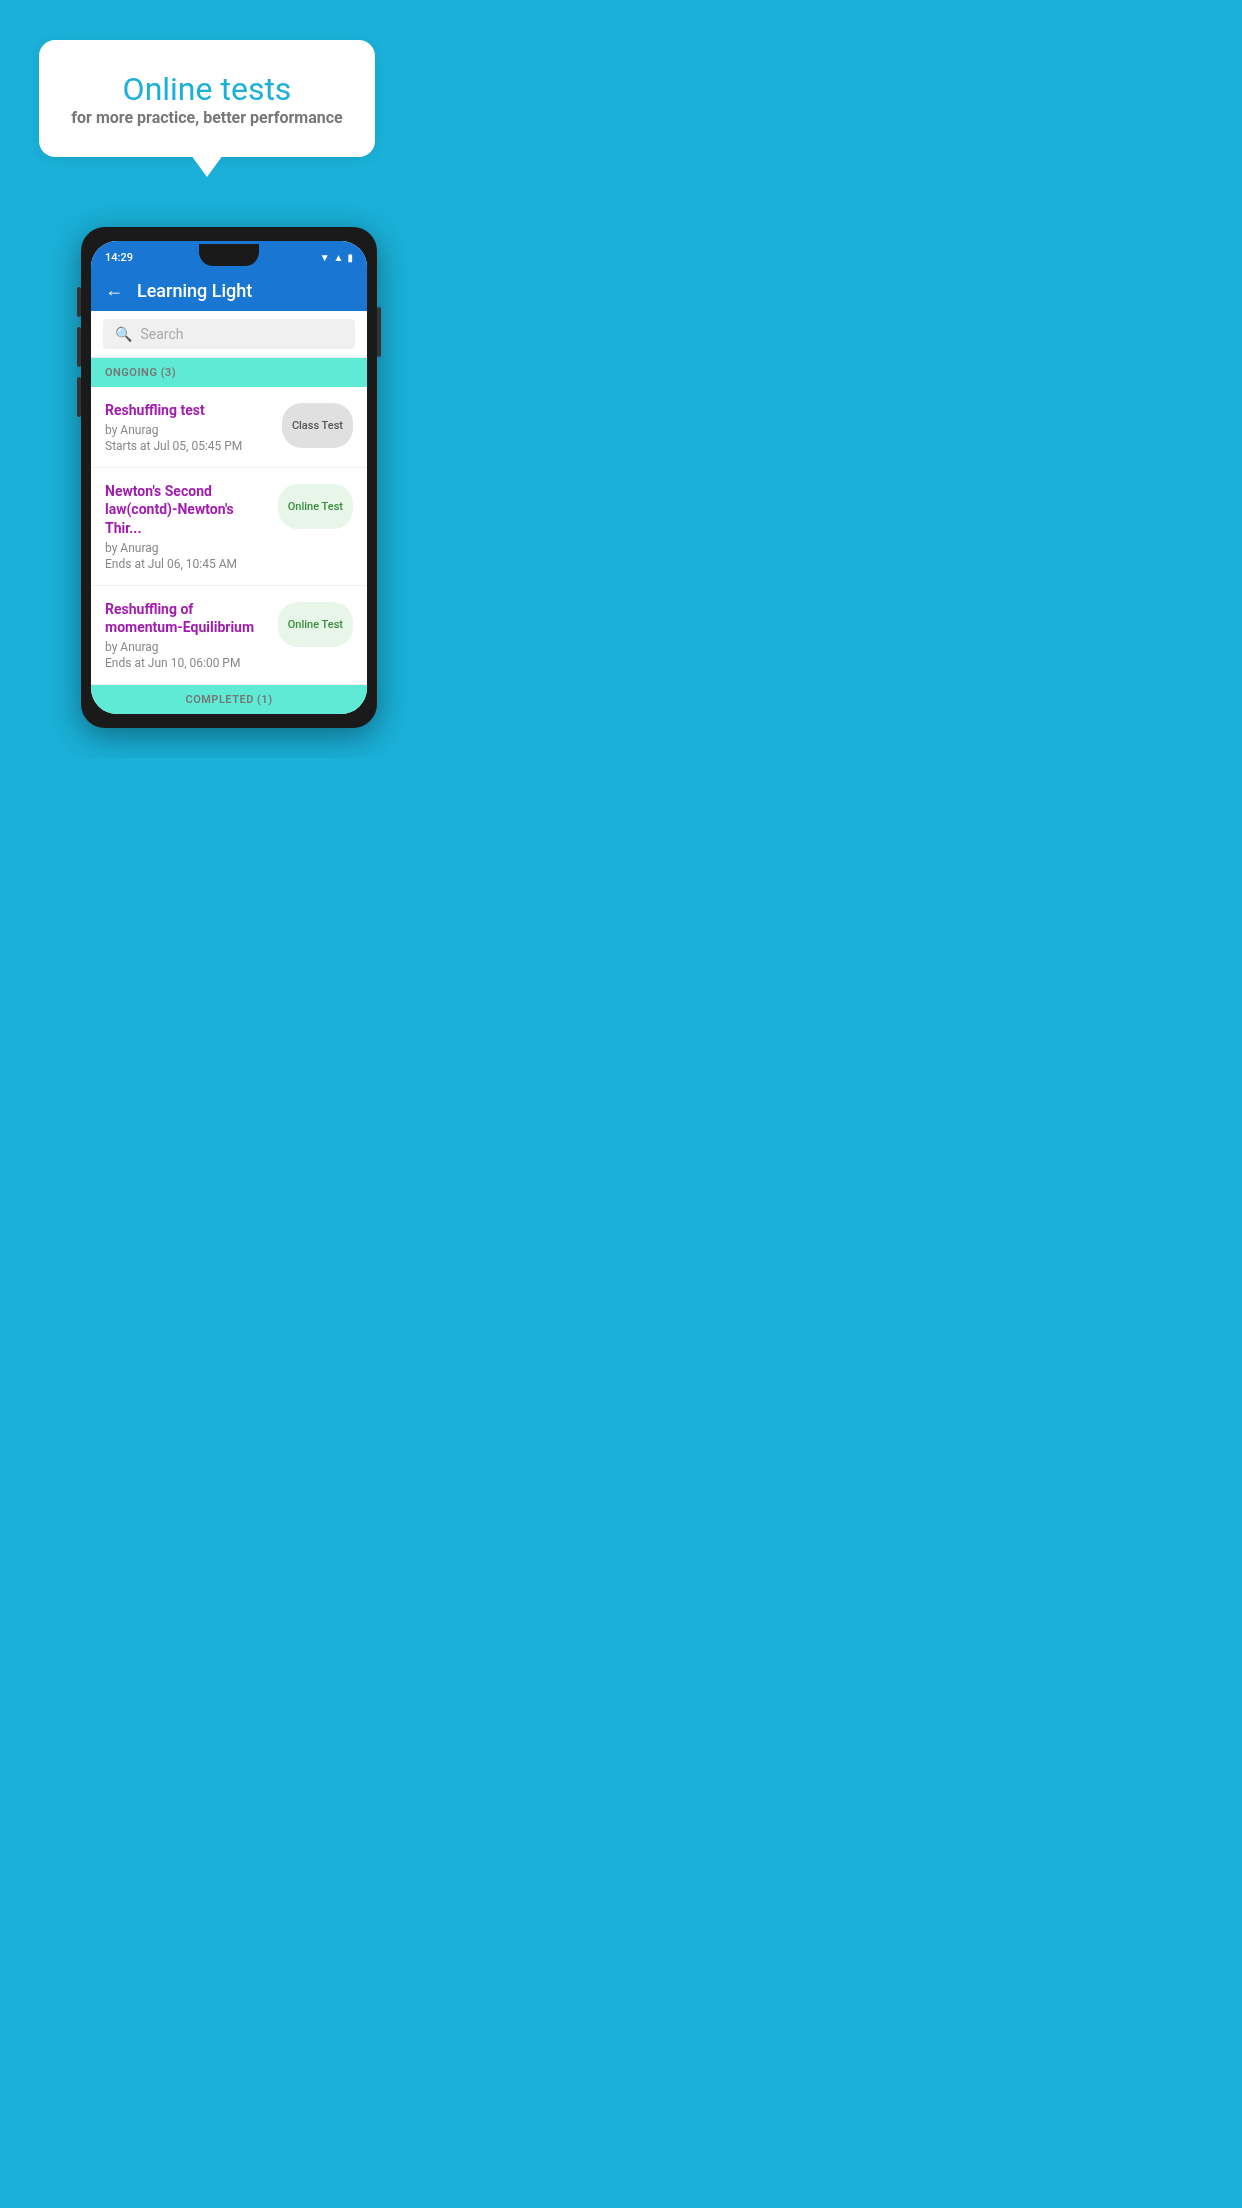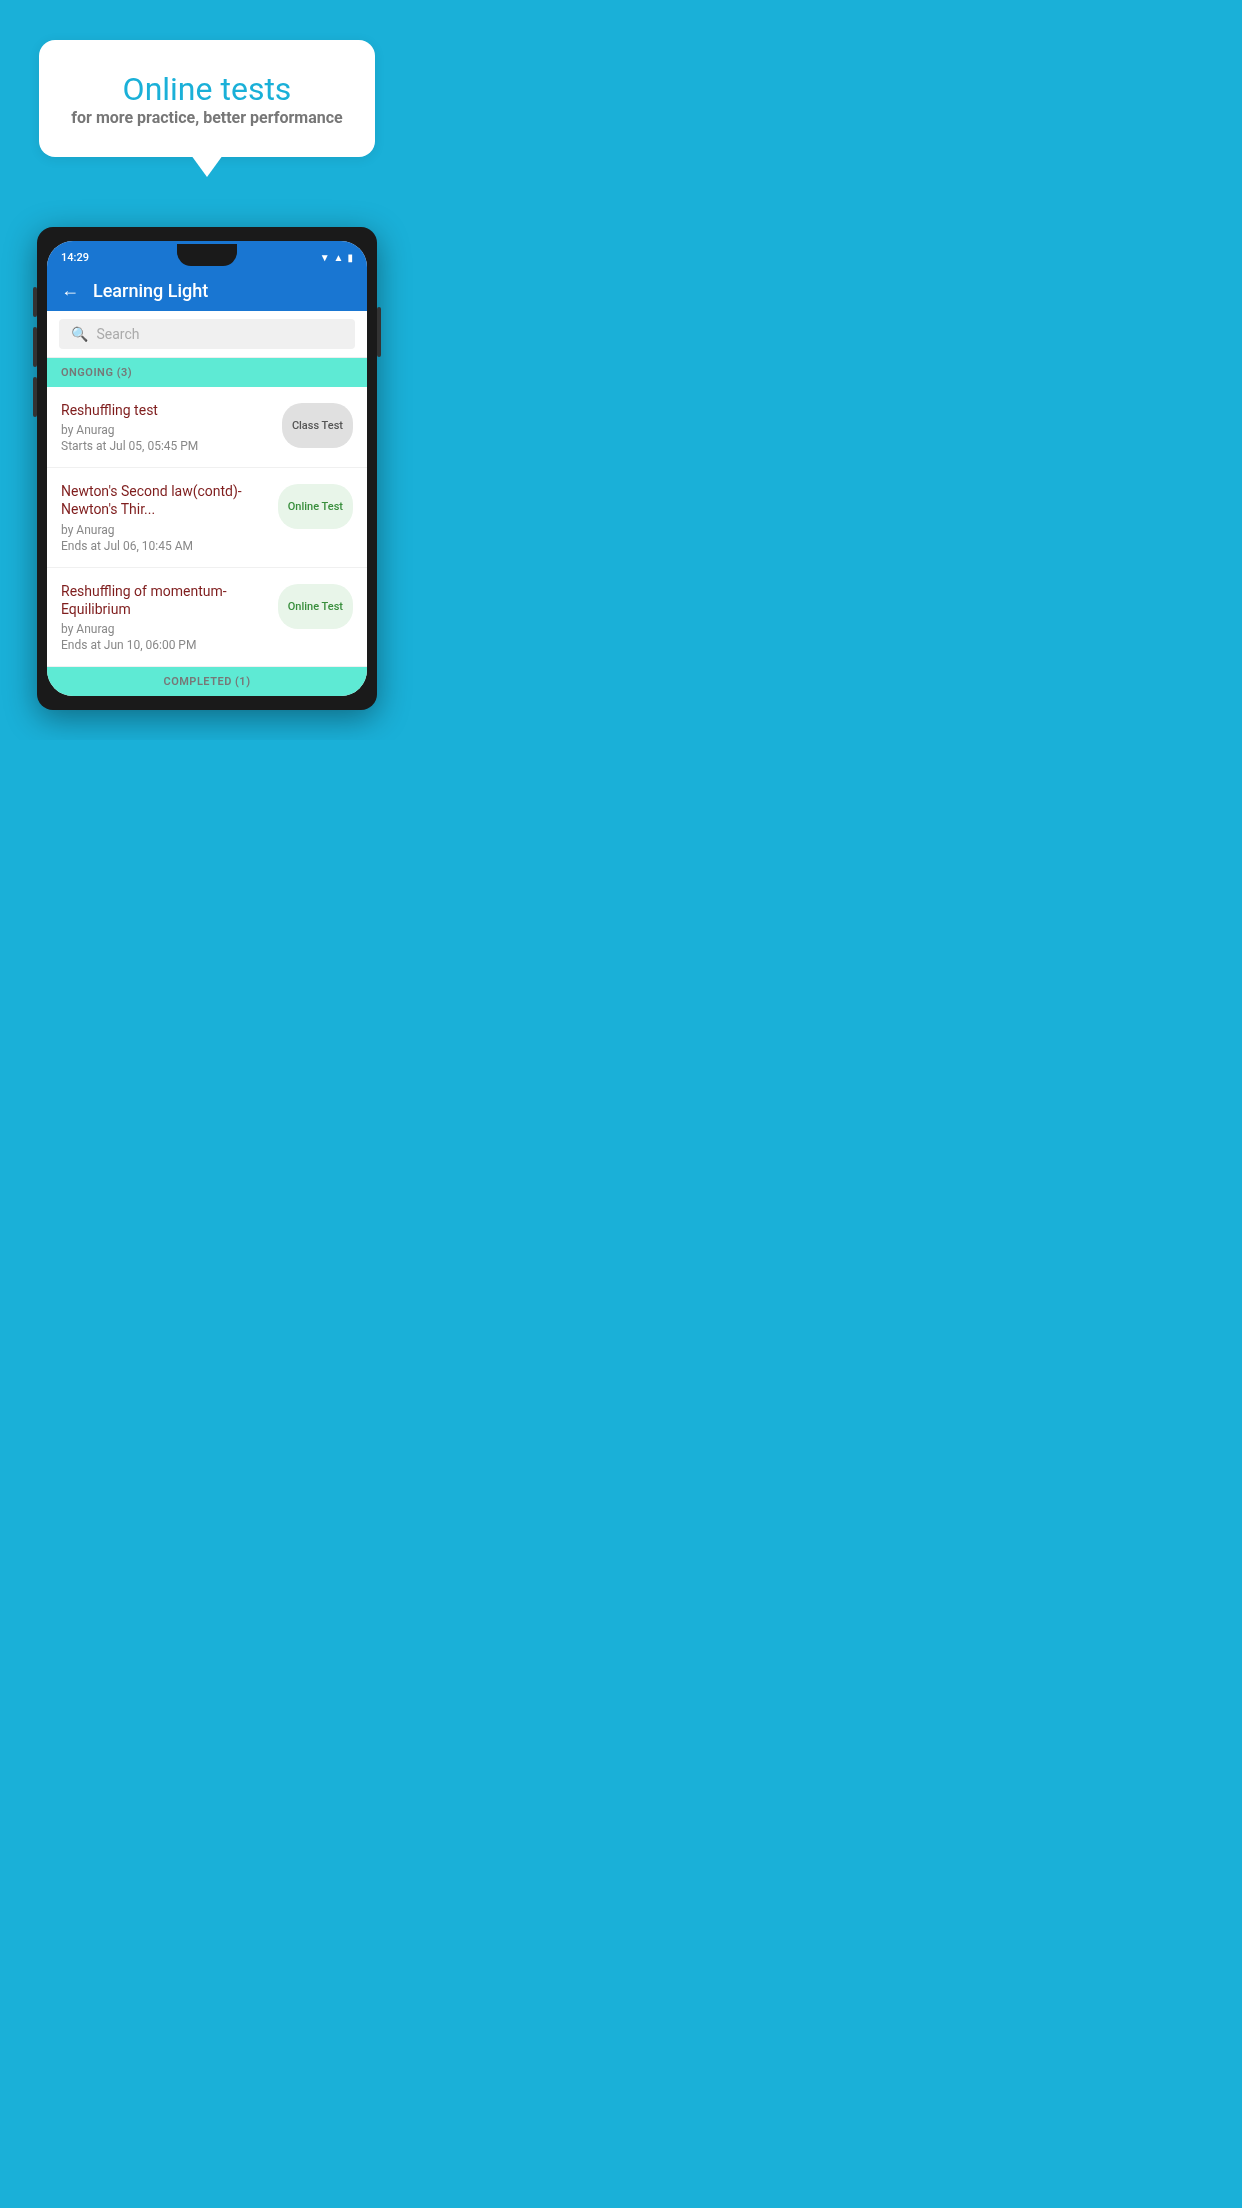--- a/index.html
+++ b/index.html
@@ -62,24 +62,25 @@
 
     
     .phone-container {
       margin-top: 40px;
       width: 340px;
       position: relative;
     }
 
     .phone-outer {
       background: #1a1a1a;
-      border-radius: 16px;
+      border-radius: 24px;
       padding: 14px 10px 14px;
       box-shadow: 0 8px 32px rgba(0,0,0,0.4);
       position: relative;
+      margin-left: 44px;
     }
 
     
     .phone-notch-area {
       position: absolute;
       top: 14px;
       left: 0;
       right: 0;
       height: 28px;
       display: flex;
@@ -234,22 +235,22 @@
       align-items: flex-start;
     }
 
     .test-info {
       flex: 1;
       margin-right: 10px;
     }
 
     .test-name {
       font-size: 14px;
-      font-weight: 400;
-      color: #7f1d1d;
+      font-weight: 700;
+      color: #a21caf;
       margin-bottom: 4px;
       line-height: 1.3;
     }
 
     .test-author {
       font-size: 12px;
       color: #888;
       margin-bottom: 2px;
     }
 

